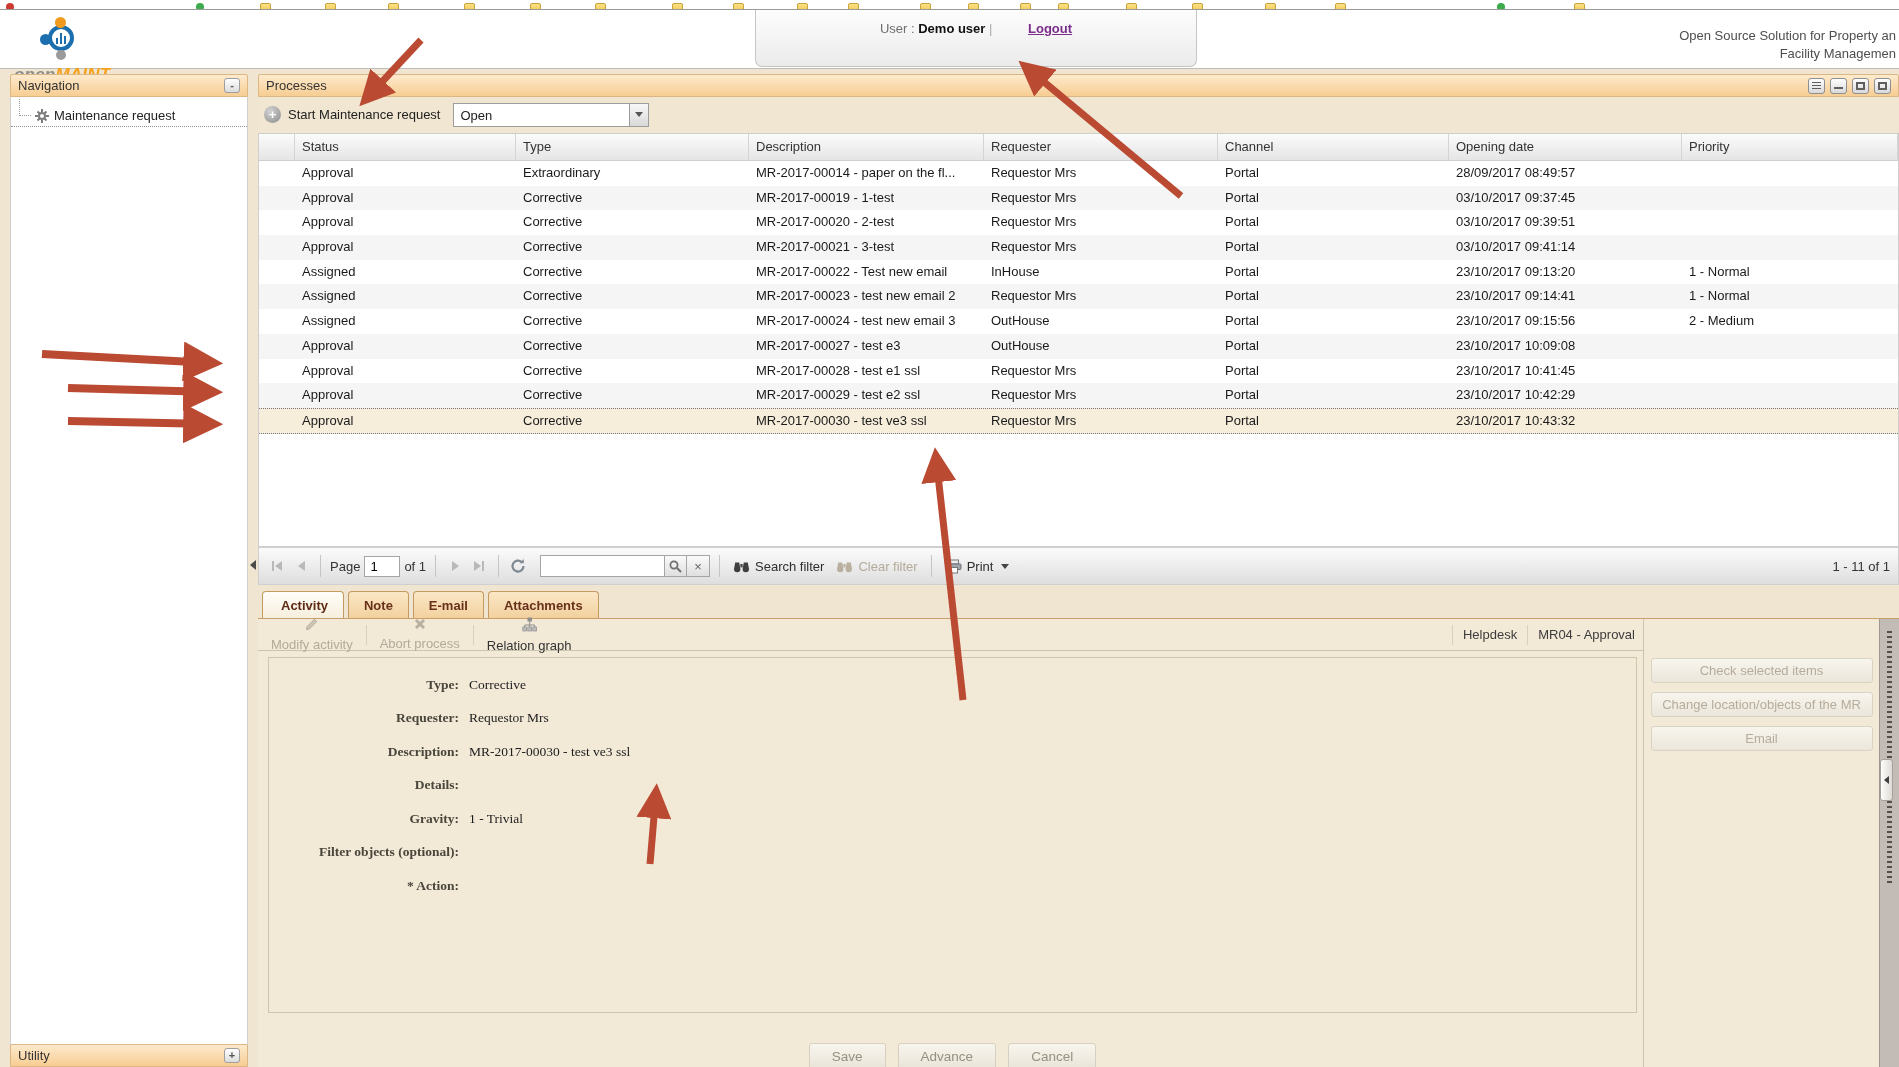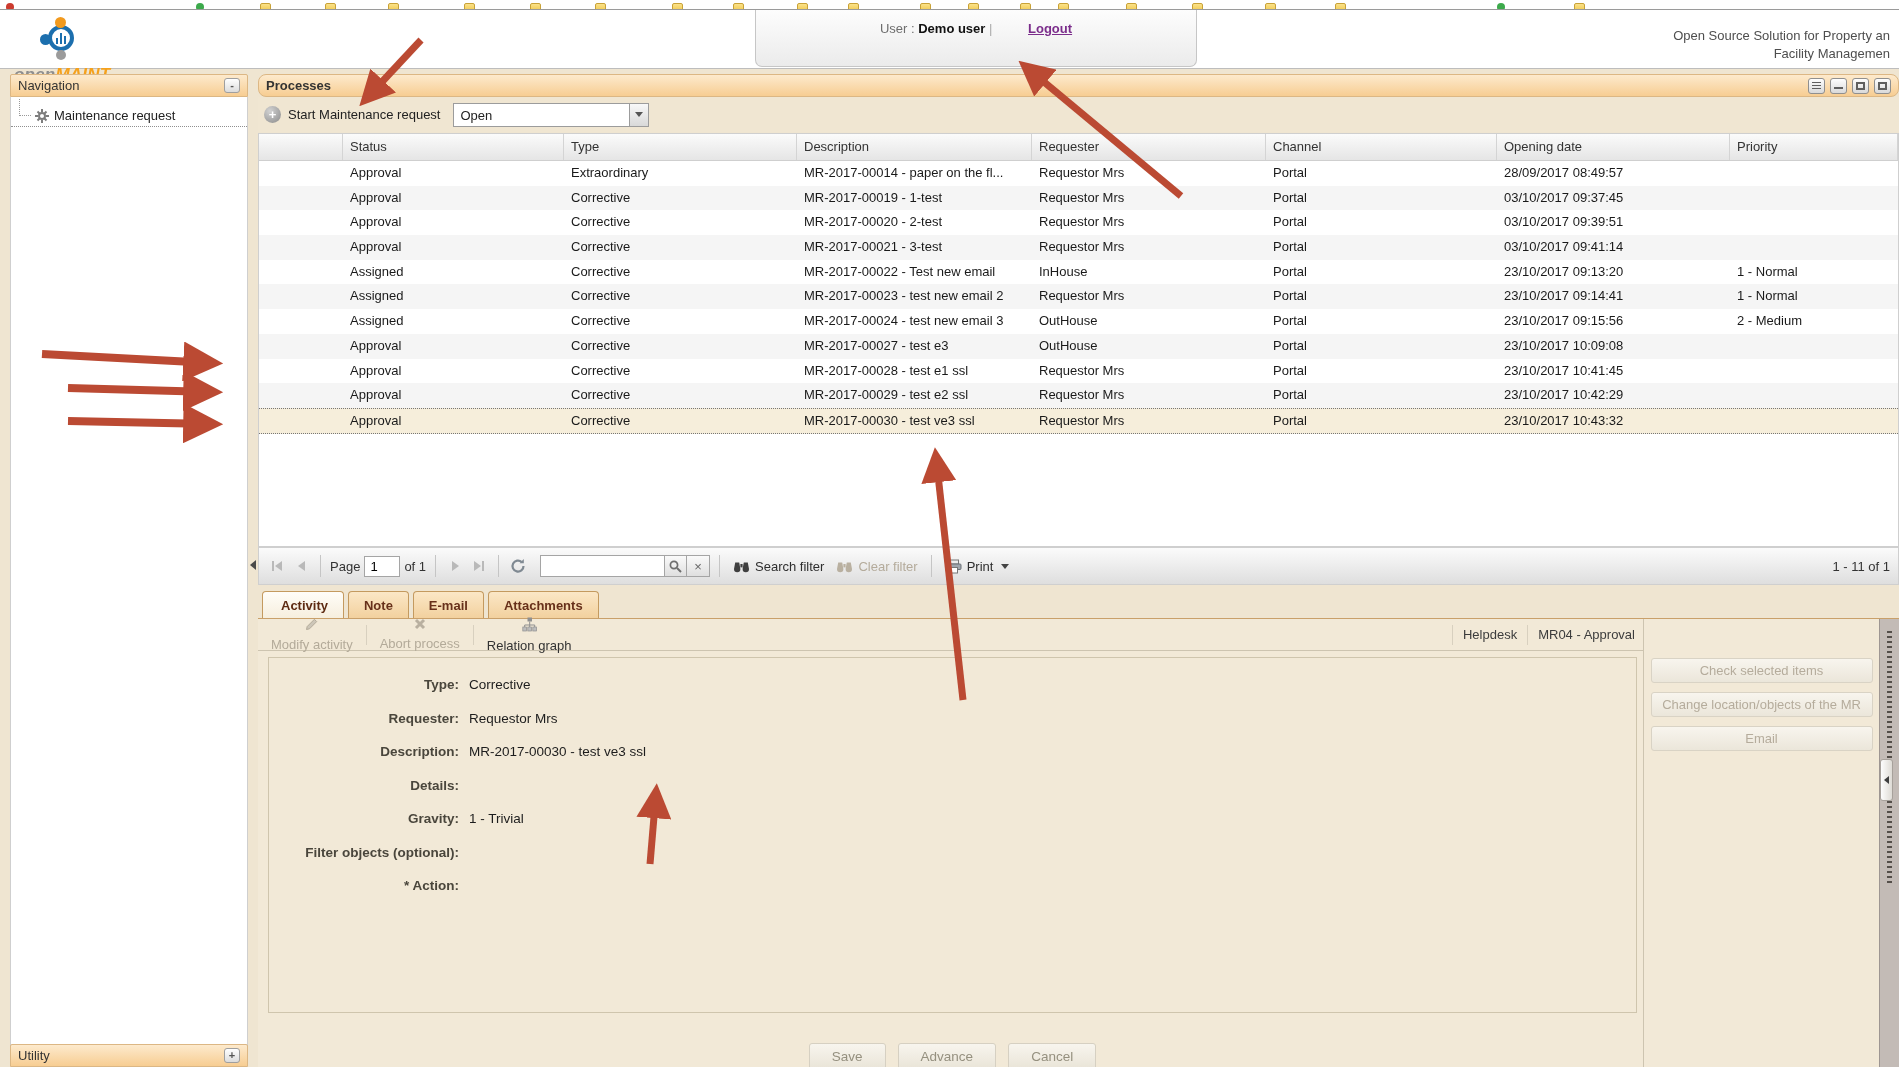--- a/index.html
+++ b/index.html
@@ -25,54 +25,54 @@
   .lc-orange{width:11px;height:11px;background:#f29a1e;left:15px;top:0;}
   .lc-blue{width:11px;height:11px;background:#1c6fae;left:0;top:17px;}
   .lc-gray{width:10px;height:10px;background:#9b9b9b;left:16px;top:33px;}
   .logo-text{font-style:italic;font-weight:bold;font-size:17px;letter-spacing:.2px;}
   .lt-open{color:#8e8e8e;} .lt-maint{color:#f5a11c;}
   .user-box{position:absolute;left:755px;top:0;width:442px;height:57px;text-align:center;
     background:linear-gradient(#fdfdfd,#ebebeb);border:1px solid #c6c6c6;border-top:none;border-radius:0 0 7px 7px;
     padding-top:9px;line-height:19px;color:#6e6e6e;}
   .user-box b{color:#111;}
   .logout-link{color:#7b2d8b;text-decoration:underline;font-weight:bold;margin-left:32px;}
-  .tagline{position:absolute;right:9px;top:17px;text-align:right;color:#4e4e4e;line-height:18px;font-size:13px;}
+  .tagline{position:absolute;right:3px;top:17px;text-align:right;color:#4e4e4e;line-height:18px;font-size:13px;}
   
   .panel-hd{height:23px;display:flex;align-items:center;padding:0 7px;
     background:linear-gradient(#fdeacd,#f7cd92);border:1px solid #dcb784;border-radius:2px 2px 0 0;color:#333;}
   .hd-btn{width:16px;height:15px;margin-left:auto;border:1px solid #9f9f9f;border-radius:3px;
     background:linear-gradient(#fff,#dcdcdc);display:flex;align-items:center;justify-content:center;
     font-size:11px;line-height:1;color:#555;font-weight:bold;}
   
   .nav-panel{position:absolute;left:10px;top:74px;width:238px;height:993px;}
   .nav-body{position:absolute;left:0;top:23px;right:0;bottom:21px;background:#fff;border:1px solid #cfcfcf;border-top:none;}
   .tree-row{position:relative;margin-top:8px;height:22px;display:flex;align-items:center;gap:5px;
     border-bottom:1px dotted #8f8f8f;padding-left:24px;}
   .tree-elbow{position:absolute;left:8px;top:-6px;width:12px;height:17px;border-left:1px dotted #999;border-bottom:1px dotted #999;}
   .utility-hd{position:absolute;left:0;bottom:0;width:100%;}
   
   .proc-panel{position:absolute;left:258px;top:74px;width:1641px;height:993px;}
-  .proc-hd{font-weight:bold;border-radius:8px;}
+  .proc-hd{font-weight:normal;}
   .win-btn{width:17px;height:16px;border:1px solid #8f8f8f;border-radius:3px;margin-left:5px;
     background:linear-gradient(#fefefe,#d9d9d9);display:flex;align-items:center;justify-content:center;}
   .wb-first{margin-left:auto;}
   .g-list{width:9px;height:7px;background:repeating-linear-gradient(#5f5f5f 0 1px,transparent 1px 3px);}
   .g-min{width:9px;height:2px;background:#5f5f5f;margin-top:4px;}
   .g-max{width:9px;height:8px;border:2px solid #5f5f5f;}
   .proc-toolbar{height:35px;display:flex;align-items:center;gap:7px;padding-left:6px;background:#f0e6d2;}
   .plus-circle{width:17px;height:17px;border-radius:50%;background:radial-gradient(circle at 35% 30%,#d2d2d2,#8a8a8a);
     color:#fff;font-weight:bold;font-size:13px;display:flex;align-items:center;justify-content:center;line-height:1;}
   .combo{display:flex;width:196px;height:24px;border:1px solid #9c9c9c;background:#fff;margin-left:6px;}
   .combo-text{flex:1;padding:4px 6px;}
   .combo-btn{width:19px;border-left:1px solid #9c9c9c;background:linear-gradient(#f8f8f8,#d9d9d9);
     display:flex;align-items:center;justify-content:center;}
   .tri-down{width:0;height:0;border-left:4px solid transparent;border-right:4px solid transparent;border-top:5px solid #555;}
   
   .grid{position:absolute;left:0;top:59px;right:0;height:414px;background:#fff;border:1px solid #cfcfcf;overflow:hidden;}
-  .grid-head,.grid-row{display:grid;grid-template-columns:36px 221px 233px 235px 234px 231px 233px minmax(0,1fr);padding-left:48px;}
+  .grid-head,.grid-row{display:grid;grid-template-columns:36px 221px 233px 235px 234px 231px 233px minmax(0,1fr);}
   .grid-head{height:27px;background:linear-gradient(#fbfbfb,#e5e5e5);border-bottom:1px solid #cfcfcf;}
   .grid-head span{line-height:26px;padding-left:7px;color:#333;border-right:1px solid #d4d4d4;white-space:nowrap;overflow:hidden;}
   .grid-row{height:24.7px;}
   .grid-row span{line-height:24.7px;padding-left:7px;white-space:nowrap;overflow:hidden;color:#1a1a1a;}
   .grid-row.alt{background:#f5f5f5;}
   .grid-row.selected{background:#f6eedb;border-top:1px dotted #777;border-bottom:1px dotted #777;height:26px;}
   .grid-row.selected span{line-height:24px;}
   
   .pager{position:absolute;left:0;top:473px;right:0;height:38px;display:flex;align-items:center;padding:0 8px;gap:4px;
     background:linear-gradient(#fbfbfb,#dedede);border:1px solid #cfcfcf;color:#333;justify-content:space-between;}
@@ -97,21 +97,21 @@
     line-height:27px;font-weight:bold;color:#67301a;background:linear-gradient(#fbe7c6,#f2d09d);}
   .tab.active{background:linear-gradient(#fffdf8,#f6eedd);color:#5d2a12;padding-left:18px;}
   .bottom{position:absolute;left:0;top:544px;right:0;bottom:0;background:#f2e9d7;border-top:1px solid #c9a06a;}
   .act-toolbar{position:absolute;left:0;top:0;width:1385px;height:32px;border-bottom:1px solid #cdc4b0;
     display:flex;align-items:center;padding:0 8px;gap:4px;}
   .tb-btn{display:flex;align-items:center;gap:6px;padding:0 5px;color:#333;flex-direction:column;}
   .tb-btn.disabled{color:#b3aa99;}
   .tb-sep{width:1px;height:20px;background:#d8d0bf;margin:0 4px;}
   .tb-right{margin-left:auto;display:flex;align-items:center;color:#3c3c3c;}
   .tb-right .tb-sep{margin:0 10px;}
-  .form-box{position:absolute;left:10px;top:38px;width:1369px;height:356px;border:1px solid #cfc5ad;padding-top:10px;}
+  .form-box{position:absolute;left:10px;top:38px;width:1369px;height:356px;border:1px solid #cfc5ad;padding-top:10px;font-family:Liberation Serif, serif;}
   .frm-row{display:flex;height:33.5px;align-items:center;}
   .frm-label{width:190px;text-align:right;font-weight:bold;color:#4a463c;font-size:13.5px;}
   .frm-value{padding-left:10px;font-size:13.5px;color:#1d1d1d;}
   .footer-btns{position:absolute;left:10px;top:424px;width:1369px;display:flex;justify-content:center;gap:12px;}
   .soft-btn{height:27px;padding:0 22px;background:linear-gradient(#f8f5ee,#e9e4d7);border:1px solid #d6d0c2;
     border-radius:3px;color:#95907f;font:13.5px "Liberation Sans",sans-serif;}
   .side-col{position:absolute;left:1385px;top:0;bottom:0;width:236px;border-left:1px solid #cdc4b0;padding-top:39px;}
   .side-btn{display:block;width:222px;height:25px;margin:0 auto 9px;background:linear-gradient(#f8f5ee,#ebe6da);
     border:1px solid #d9d3c5;border-radius:3px;color:#b5ac9c;font:13px "Liberation Sans",sans-serif;}
   .right-strip{position:absolute;left:1621px;top:0;bottom:0;width:20px;background:#c3bbb6;border-left:1px solid #9e9692;}

